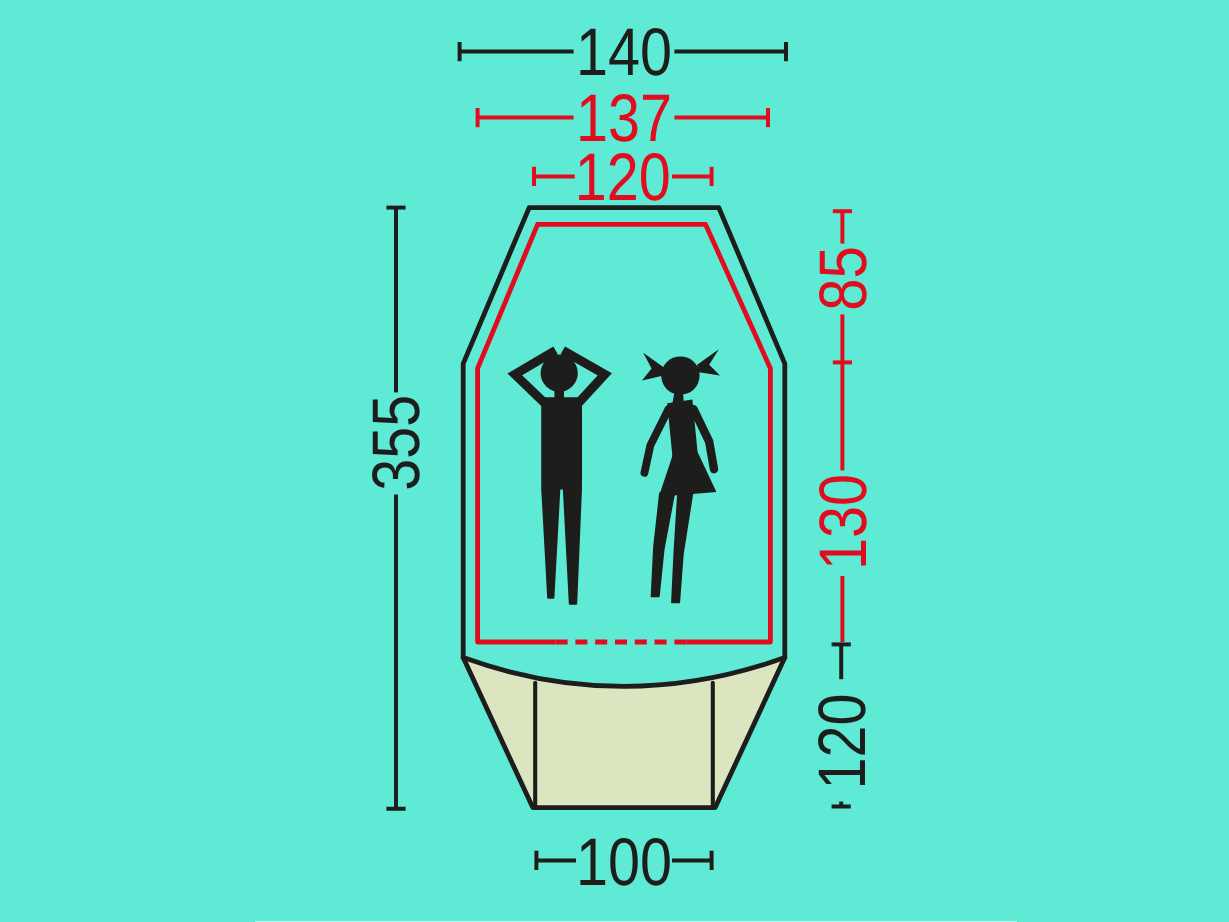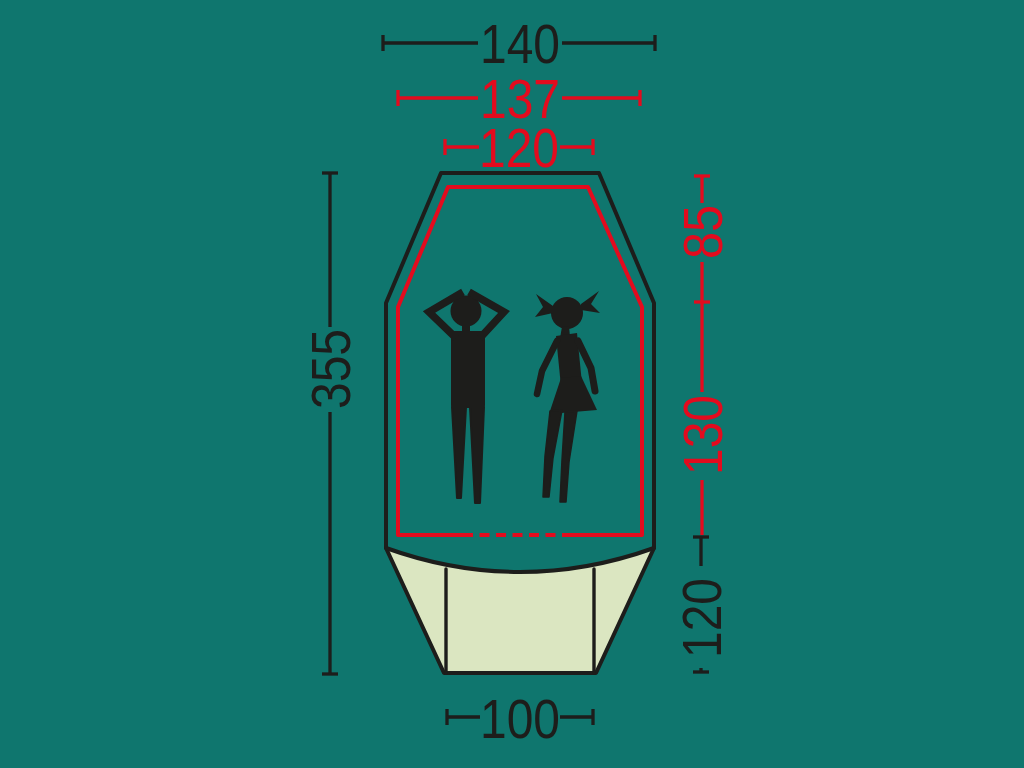--- a/index.html
+++ b/index.html
@@ -8,21 +8,21 @@
     background: #ffffff;
     width: 1024px;
     height: 768px;
     overflow: hidden;
     font-family: "Liberation Sans", sans-serif;
   }
   .stage {
     position: relative;
     width: 1024px;
     height: 768px;
-    background: #0f766e;
+    background: #5eead4;
   }
   svg { display: block; }
   text {
     font-family: "Liberation Sans", sans-serif;
     font-size: 56px;
     font-weight: 400;
   }
 </style>
 </head>
 <body>

